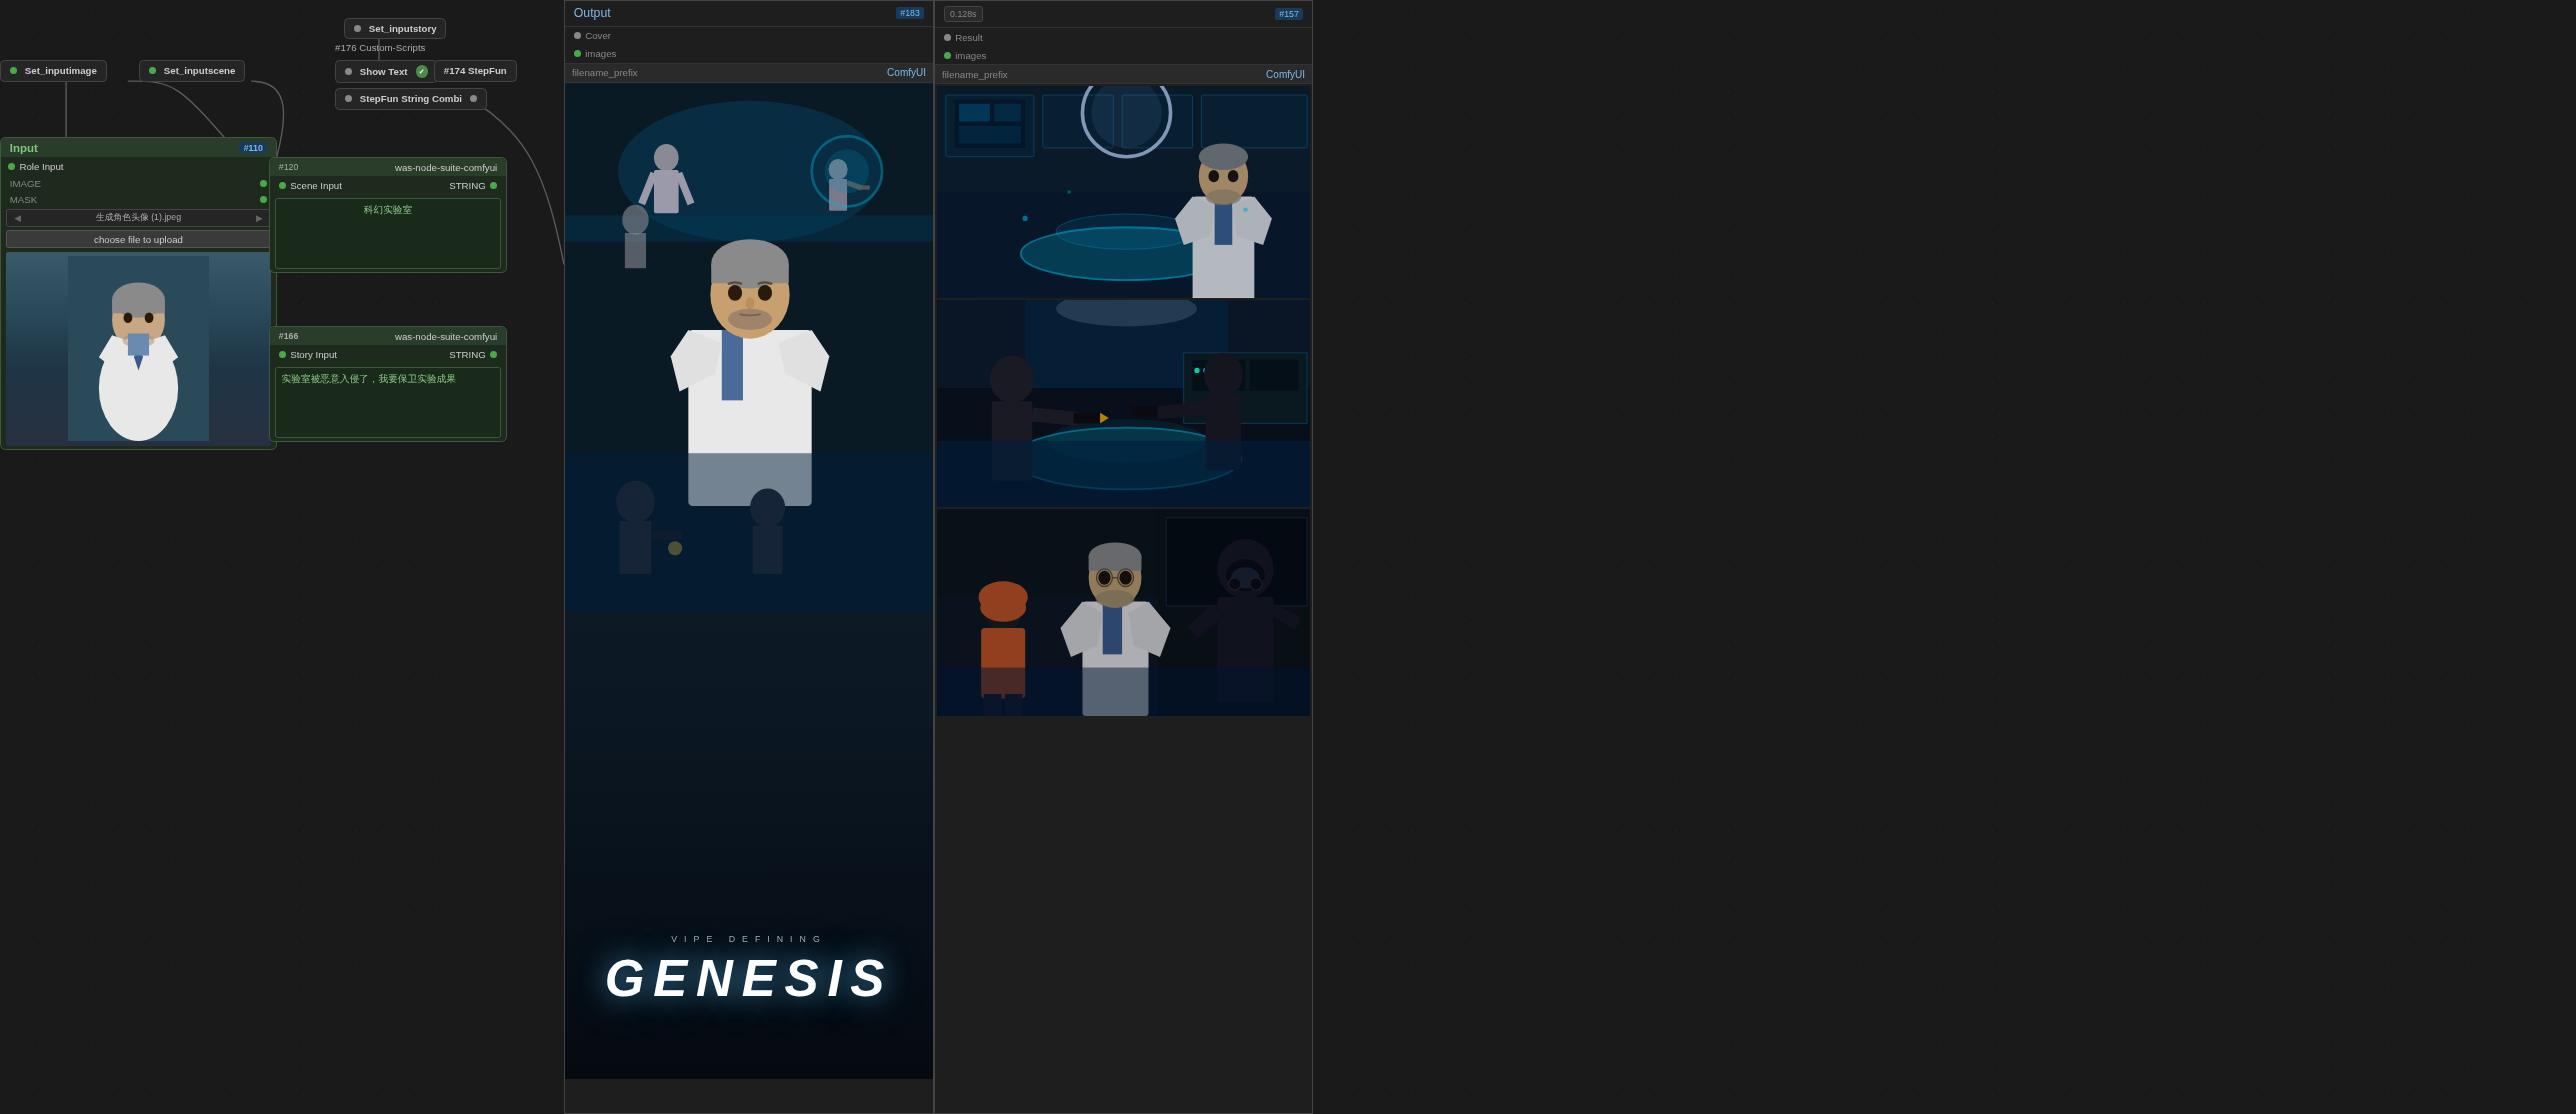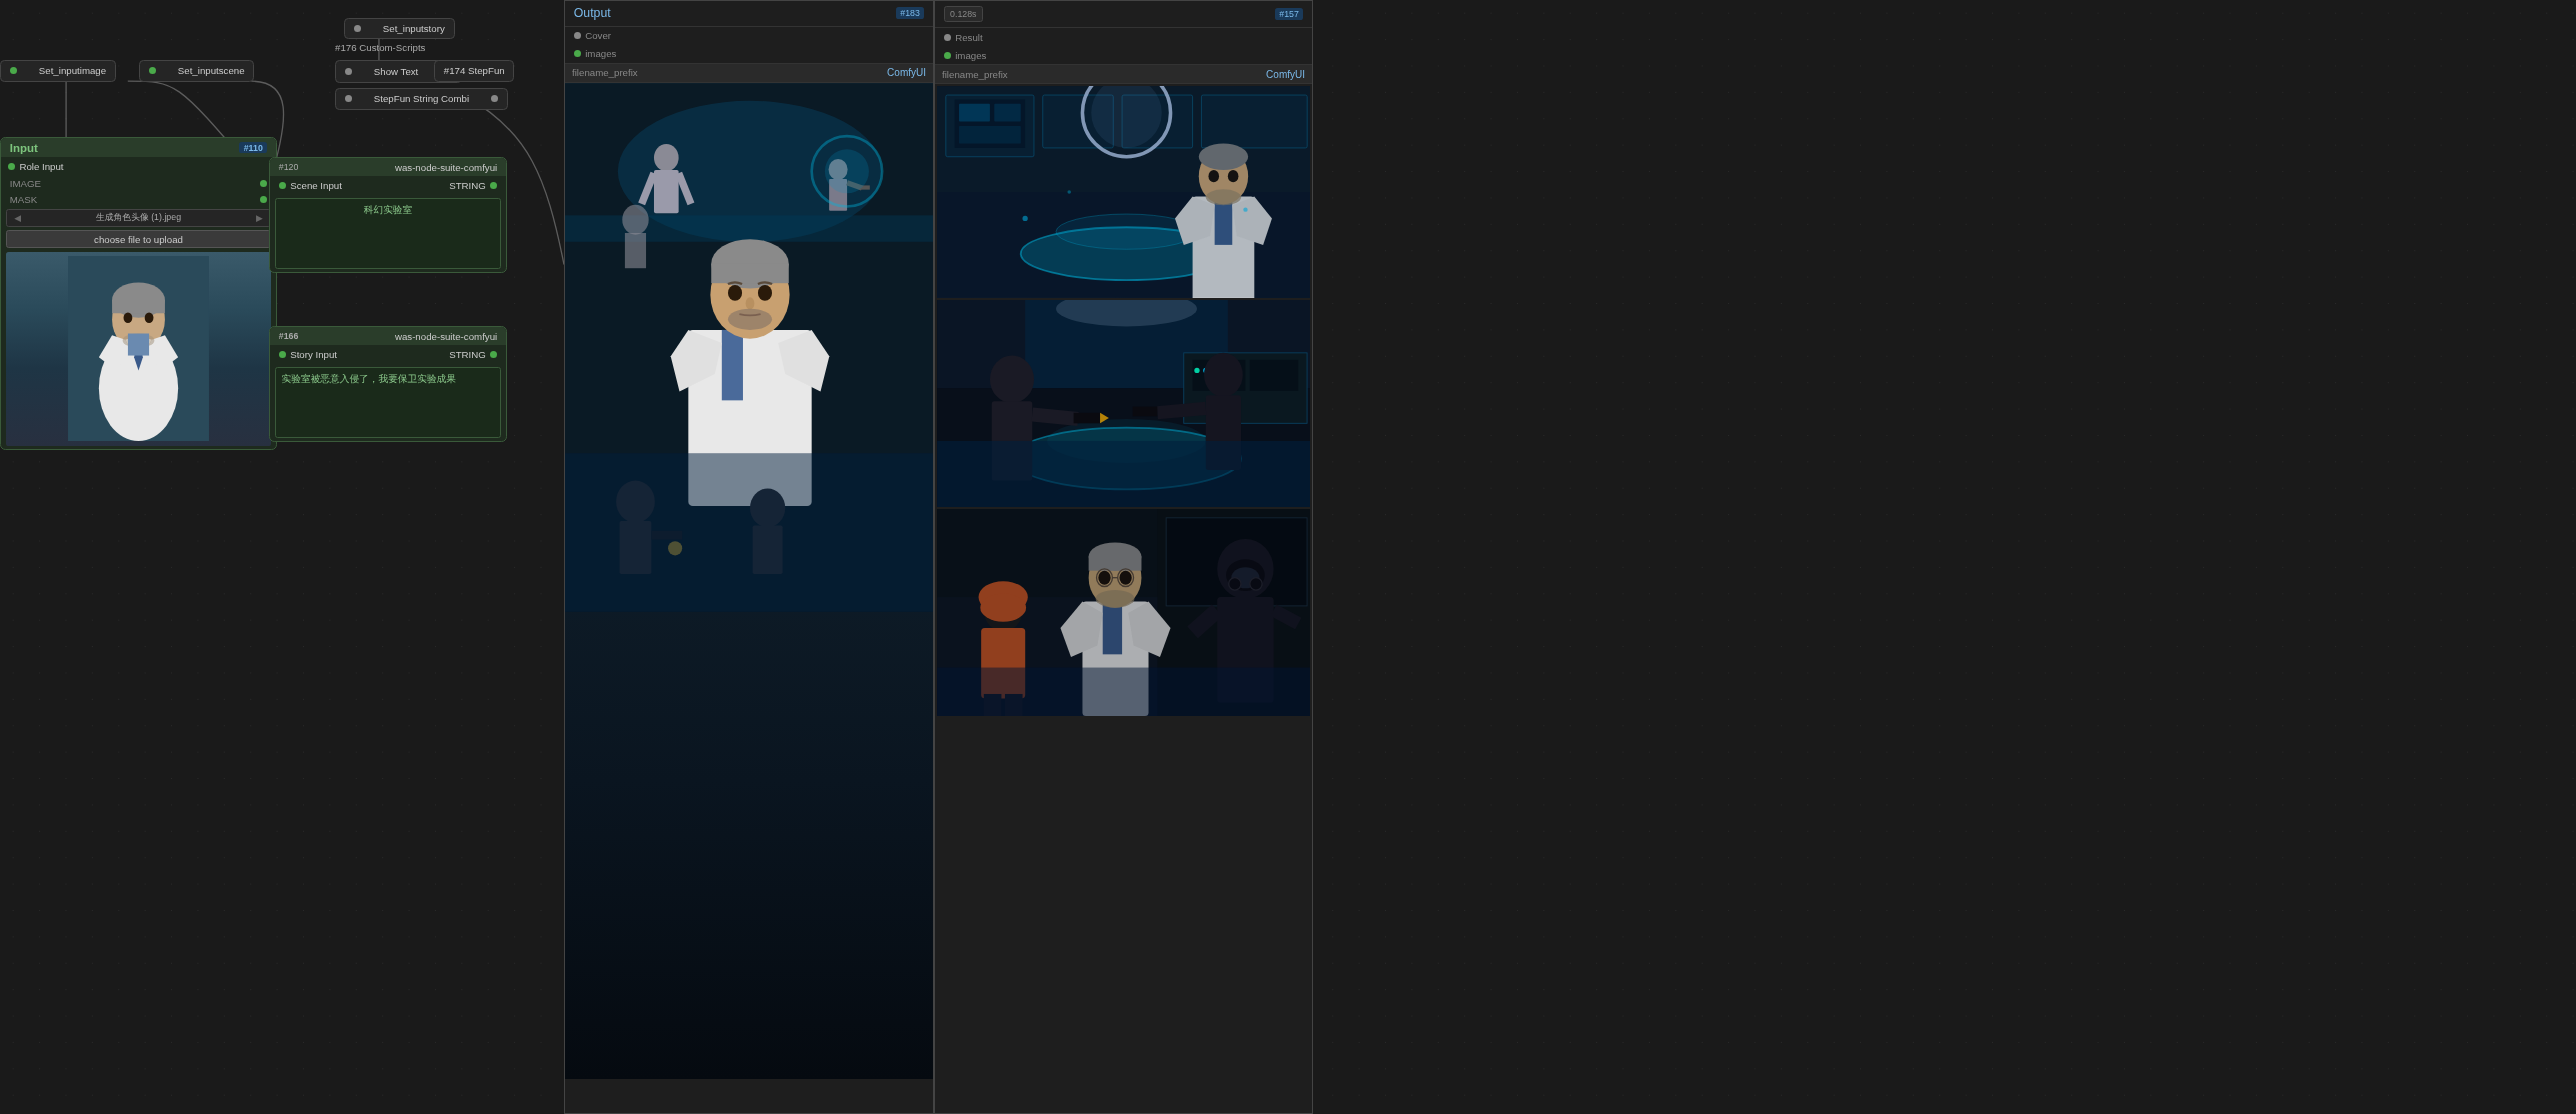--- a/index.html
+++ b/index.html
@@ -134,22 +134,23 @@
     .float-node {
       position: absolute;
       background: #252525;
       border: 0.9px solid #444;
       border-radius: 4.4px;
       padding: 4.4px 8.8px;
       font-size: 9.7px;
       color: #ccc;
       display: flex;
       align-items: center;
-      gap: 22px;
+      gap: 8px;
       white-space: nowrap;
+      font-weight: bold;
     }
 
     .connector-dot {
       width: 7px;
       height: 7px;
       border-radius: 50%;
       background: #888;
       flex-shrink: 0;
     }
     .connector-dot.green { background: #4aaa4a; }
@@ -502,20 +503,24 @@
       </g>
 
       <circle cx="125" cy="528" r="8" fill="rgba(255,200,50,0.6)"></circle>
 
       <rect x="0" y="420" width="420" height="180" fill="rgba(0,30,60,0.5)"></rect>
 
       <circle cx="320" cy="100" r="40" fill="none" stroke="rgba(0,180,220,0.4)" stroke-width="3"></circle>
       <circle cx="320" cy="100" r="25" fill="rgba(0,150,200,0.2)"></circle>
     </svg>
 
+    <div style="position:absolute; bottom:71px; left:0; right:0; text-align:center;">
+      <div style="font-size:8.8px; letter-spacing:7px; color:#aaa; margin-bottom:4.4px;">VIPE  DEFINING</div>
+      <div style="font-size:51px; font-weight:900; color:#fff; letter-spacing:8.8px; text-shadow:0 0 26.4px rgba(100,200,255,0.6), 0 0 53px rgba(50,150,200,0.3); font-style:italic;">GENESIS</div>
+    </div>
   </div>
 </div>
 
 <div class="result-panel">
 
   <div style="display:flex; justify-content:space-between; align-items:center; padding:5.3px 8.8px; border-bottom:0.9px solid #333; background:#1e1e1e;">
     <span class="time-badge">0.128s</span>
     <span class="node-id-badge">#157</span>
   </div>
 

